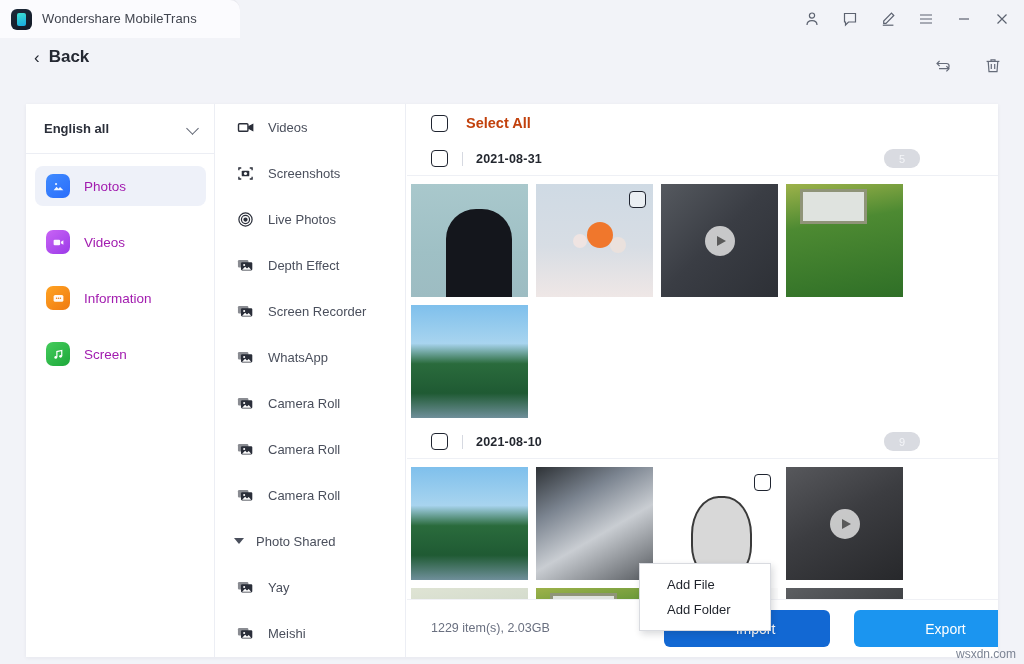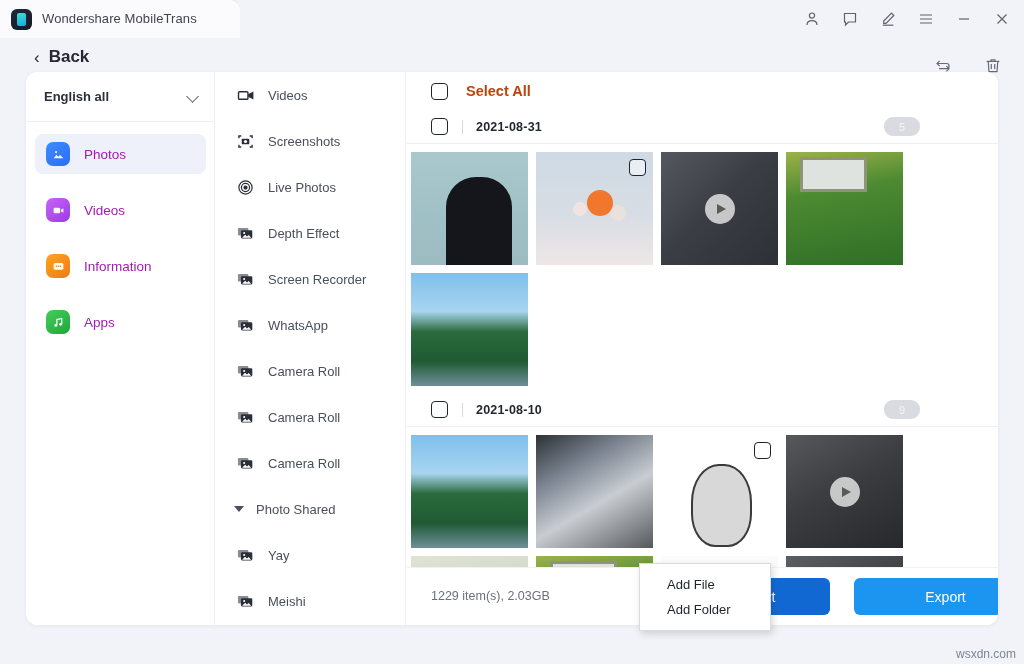--- a/index.html
+++ b/index.html
@@ -70,23 +70,23 @@
     display: flex; align-items: center; gap: 28px;
   }
   .toolbar-right .tri {
     width: 22px; height: 22px; cursor: pointer;
     display: flex; align-items: center; justify-content: center;
     color: #656b79;
   }
 
   
   .card {
-    position: absolute; left: 26px; top: 72px;
+    position: absolute; left: 26px; top: 104px;
     width: 972px; height: 553px;
-    background: #ffffff; border-radius: 12px;
+    background: #ffffff; border-radius: 0;
     overflow: hidden;
     box-shadow: 0 1px 4px rgba(30,40,70,0.06);
   }
 
   
   .sidebar {
     position: absolute; left: 0; top: 0; width: 189px; height: 553px;
     border-right: 1px solid #eceef4;
     background: #ffffff;
   }
@@ -387,21 +387,21 @@
         </div>
 
         <div class="nav-item">
           <span class="nico ic-music">
             <svg width="13" height="13" viewBox="0 0 16 16" fill="none" stroke="#fff" stroke-width="1.5">
               <path d="M6 11.5V4.4l6-1.3v7"></path>
               <circle cx="4.6" cy="11.6" r="1.7" fill="#fff" stroke="none"></circle>
               <circle cx="10.6" cy="10.2" r="1.7" fill="#fff" stroke="none"></circle>
             </svg>
           </span>
-          <span class="nlbl">Apps</span>
+          <span class="nlbl">Screen</span>
         </div>
 
 
       </div>
     </div>
 
     <div class="catcol">
 
       <div class="cat-item">
         <span class="cico">

